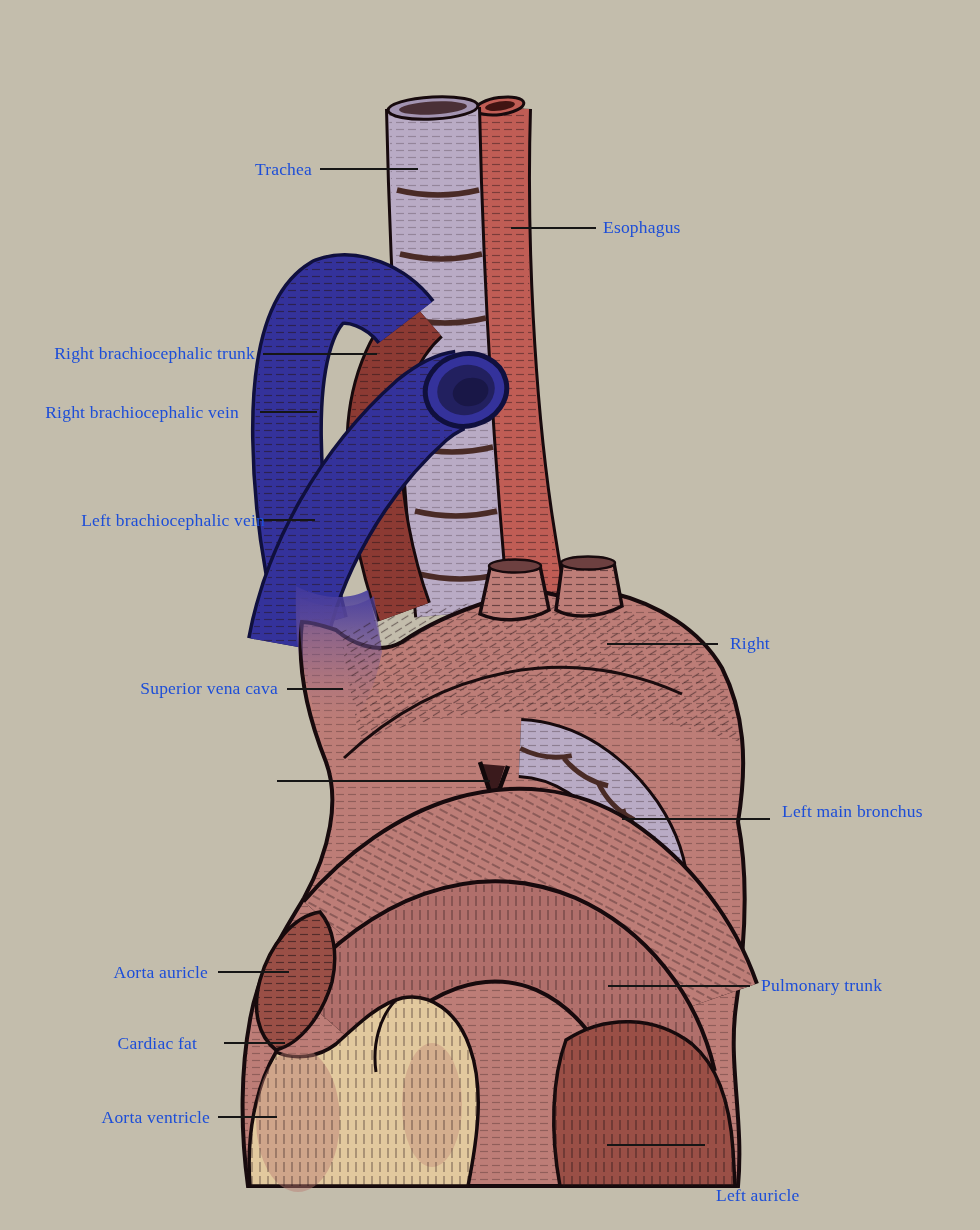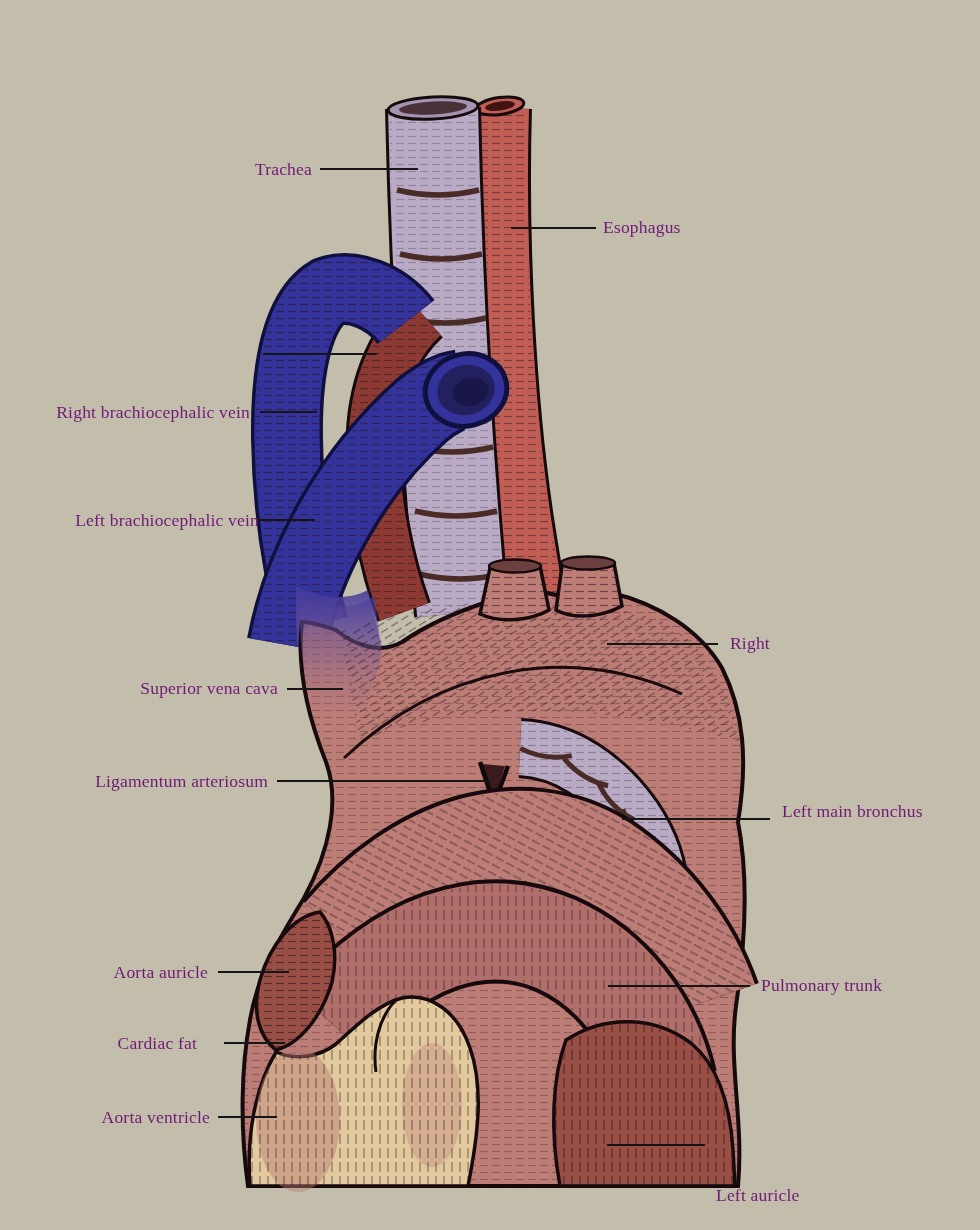--- a/index.html
+++ b/index.html
@@ -3,21 +3,21 @@
 <meta charset="utf-8">
 <style>
   html,body{margin:0;padding:0;background:#c3bdac;}
   .stage{
     position:relative;width:980px;height:1230px;overflow:hidden;
     background:#c3bdac;
     font-family:"Liberation Serif","DejaVu Serif",serif;
   }
   .stage svg{position:absolute;left:0;top:0;}
   .label{
-    position:absolute;font-size:17.5px;line-height:22px;color:#701a75;
+    position:absolute;font-size:17.5px;line-height:22px;color:#1d4ed8;
     white-space:nowrap;letter-spacing:.2px;
   }
   .ra{text-align:right;}
   .leader{position:absolute;height:2px;background:#161616;}
 </style>
 </head>
 <body>
 
 <div class="stage">
 
@@ -214,25 +214,25 @@
   <div class="leader" style="left:277px;top:780px;width:213px"></div>
   <div class="leader" style="left:622px;top:818px;width:148px"></div>
   <div class="leader" style="left:218px;top:971px;width:71px"></div>
   <div class="leader" style="left:608px;top:985px;width:142px"></div>
   <div class="leader" style="left:224px;top:1042px;width:61px"></div>
   <div class="leader" style="left:218px;top:1116px;width:59px"></div>
   <div class="leader" style="left:607px;top:1144px;width:98px"></div>
 
   <div class="label ra" style="left:150px;top:158px;width:162px">Trachea</div>
   <div class="label" style="left:603px;top:216px">Esophagus</div>
-  <div class="label ra" style="left:30px;top:401px;width:220px">Right brachiocephalic vein</div>
-  <div class="label ra" style="left:40px;top:509px;width:219px">Left brachiocephalic vein</div>
+  <div class="label ra" style="left:30px;top:342px;width:225px">Right brachiocephalic trunk</div>
+  <div class="label ra" style="left:19px;top:401px;width:220px">Right brachiocephalic vein</div>
+  <div class="label ra" style="left:46px;top:509px;width:219px">Left brachiocephalic vein</div>
   <div class="label" style="left:730px;top:632px">Right</div>
   <div class="label ra" style="left:60px;top:677px;width:218px">Superior vena cava</div>
-  <div class="label ra" style="left:40px;top:770px;width:228px">Ligamentum arteriosum</div>
   <div class="label" style="left:782px;top:800px">Left main bronchus</div>
   <div class="label ra" style="left:60px;top:961px;width:148px">Aorta auricle</div>
   <div class="label" style="left:761px;top:974px">Pulmonary trunk</div>
   <div class="label ra" style="left:44px;top:1032px;width:153px">Cardiac fat</div>
   <div class="label ra" style="left:40px;top:1106px;width:170px">Aorta ventricle</div>
   <div class="label" style="left:716px;top:1184px">Left auricle</div>
 
 </div>
 
 </body></html>

